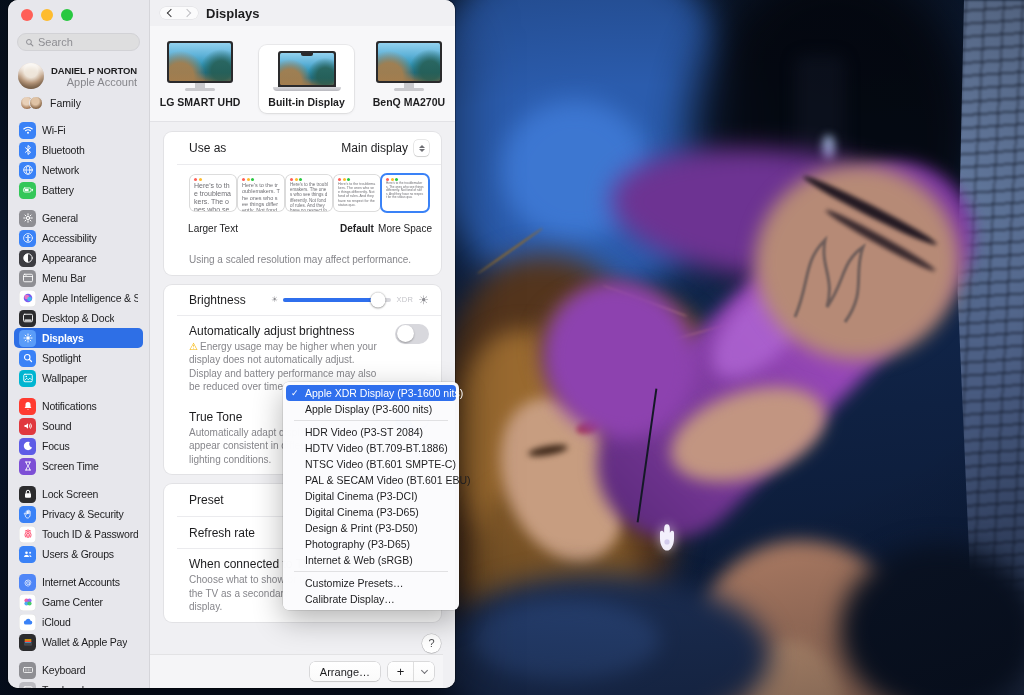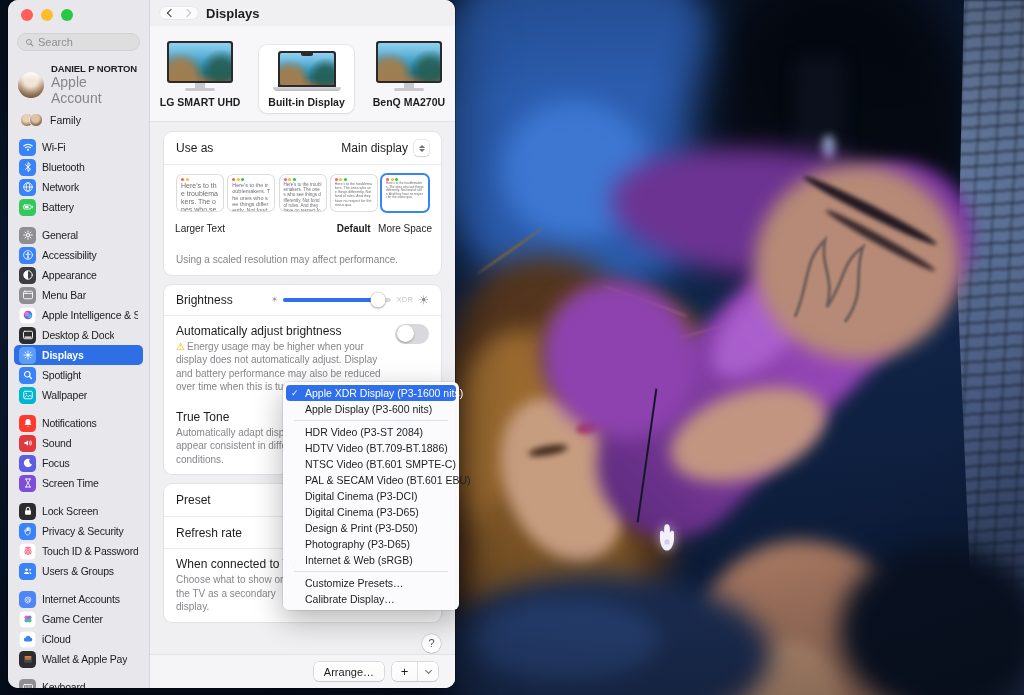--- a/index.html
+++ b/index.html
@@ -36,21 +36,21 @@
   .traffic { display:flex; gap:8px; padding:5px 0 10px 13px; }
   .tl { width:12px; height:12px; border-radius:50%; display:inline-block; }
   .search { margin:2px 9px 9px 9px; height:18px; border-radius:9px; background:#dededf;
     border:1px solid #d2d2d6; display:flex; align-items:center; gap:4px; padding:0 7px; }
   .search span { font-size:11px; color:#8e8e93; }
   .acct { display:flex; align-items:center; gap:7px; padding:3px 10px; }
   .avatar { width:26px; height:26px; border-radius:50%; flex:0 0 26px;
     background:radial-gradient(circle at 50% 30%, #efe6da 0 30%, #caa98c 55%, #7a6450 100%);
     box-shadow:inset 0 -9px 8px -6px rgba(60,40,20,.55), inset 0 7px 5px -3px rgba(255,255,255,.8); }
   .acct-name { font-size:9.5px; font-weight:bold; color:#1d1d1f; letter-spacing:-.1px; white-space:nowrap; }
-  .acct-sub { font-size:14px; color:#86868b; }
+  .acct-sub { font-size:11px; color:#86868b;text-align:right; }
   .fam { display:flex; align-items:center; gap:6px; padding:4px 10px 2px 12px; }
   .fam-avs { width:24px; display:flex; }
   .fam-av { width:14px; height:14px; border-radius:50%; border:1px solid #e7e7ec;
     background:radial-gradient(circle at 45% 35%, #e8d0b8 0 35%, #a87c58 70%, #5d4432 100%); }
   .fam-av + .fam-av { margin-left:-5px; background:radial-gradient(circle at 45% 35%, #dfc2a4 0 35%, #8a6848 70%, #4a3426 100%); }
   .fam span { font-size:10.5px; color:#1d1d1f; }
   .sec { margin-top:8px; }
   .s-item { display:flex; align-items:center; gap:6px; margin:0 6px; padding:2px 5px; border-radius:5px;
     height:20px; cursor:default; }
   .s-item .lab { font-size:10.5px; color:#1d1d1f; white-space:nowrap; overflow:hidden; letter-spacing:-.2px; }
@@ -82,21 +82,21 @@
       radial-gradient(circle at 84% 72%, rgba(38,92,80,.85) 0 16%, rgba(38,92,80,0) 36%),
       linear-gradient(180deg,#93d2ef 0%,#5fb2d8 32%,#2f93b5 58%,#1e7492 78%,#906f48 100%); }
   .mon-neck { width:10px; height:5px; background:#c9c9cd; }
   .mon-base { width:30px; height:3px; background:#c9c9cd; border-radius:2px; }
   .lap-screen { width:58px; height:36px; background:#2a2a2c; border-radius:3px 3px 0 0; padding:2px; position:relative; }
   .notch { position:absolute; top:2px; left:50%; transform:translateX(-50%); width:12px; height:3px;
     background:#2a2a2c; border-radius:0 0 2px 2px; }
   .lap-base { width:68px; height:4px; background:linear-gradient(180deg,#d8d8dc,#b9b9bf); border-radius:0 0 4px 4px; }
 
   #content { flex:1; padding:10px 14px 0 14px; overflow:hidden; }
-  .card { background:#fff; border-radius:8px; box-shadow:0 0 0 1px rgba(0,0,0,.055); margin-bottom:10px; }
+  .card { background:#fff; border-radius:8px; box-shadow:0 0 0 1px rgba(0,0,0,.055); margin-bottom:10px;padding-left:13px; }
   .row { display:flex; align-items:center; justify-content:space-between; padding:8px 12px; }
   .row + .row, .row + .block, .block + .row { border-top:1px solid #ebebee; }
   .rlab { font-size:12px; color:#1d1d1f; }
   .rcap { font-size:10px; color:#86868b; line-height:1.35; margin-top:2px; }
   .block { padding:8px 12px; }
 
   .valuectl { display:flex; align-items:center; gap:6px; }
   .valtext { font-size:12px; color:#1d1d1f; }
   .stepper { width:15px; height:16px; border-radius:4px; background:#fff; box-shadow:0 0 0 .5px rgba(0,0,0,.18), 0 1px 1px rgba(0,0,0,.1);
     display:flex; flex-direction:column; align-items:center; justify-content:center; gap:1px; }
@@ -127,22 +127,22 @@
   .toggle.on { background:#3478f6; } .toggle.off { background:#d8d8dd; }
   .toggle .tk { position:absolute; top:1.5px; width:17px; height:17px; border-radius:50%; background:#fff;
     box-shadow:0 1px 2px rgba(0,0,0,.3); }
   .toggle.on .tk { right:1.5px; } .toggle.off .tk { left:1.5px; }
   .warn { color:#f7b500; margin-right:2px; }
 
   .help-row { display:flex; justify-content:flex-end; padding:2px 0 0 0; }
   .help-btn { width:19px; height:19px; border-radius:50%; background:#fff; box-shadow:0 0 0 .5px rgba(0,0,0,.2), 0 1px 1px rgba(0,0,0,.1);
     font-size:11px; color:#515154; display:flex; align-items:center; justify-content:center; }
 
-  #footer { position:absolute; left:0; right:0; bottom:0; height:34px; background:rgba(245,245,247,.92);
-    border-top:1px solid rgba(0,0,0,.07); display:flex; align-items:center; justify-content:flex-end; gap:8px; padding:0 17px; }
+  #footer { position:absolute; left:0; right:12px; bottom:0; height:34px; background:rgba(245,245,247,.92);
+    border-top:1px solid rgba(0,0,0,.07); display:flex; align-items:center; justify-content:flex-end; gap:8px; padding:0 9px; }
   .btn { height:19px; background:linear-gradient(#fff,#fafafa); border-radius:5px; box-shadow:0 0 0 .5px rgba(0,0,0,.22), 0 1px 1px rgba(0,0,0,.08);
     font-size:11px; color:#1d1d1f; display:flex; align-items:center; padding:0 10px; }
   .split { display:flex; height:19px; border-radius:5px; overflow:hidden; box-shadow:0 0 0 .5px rgba(0,0,0,.22), 0 1px 1px rgba(0,0,0,.08); }
   .split .seg { background:linear-gradient(#fff,#fafafa); display:flex; align-items:center; justify-content:center; }
   .split .seg.plus { width:26px; font-size:13px; color:#1d1d1f; border-right:1px solid rgba(0,0,0,.12); }
   .split .seg.drop { width:20px; }
   .chev-dn { width:5px; height:5px; border-left:1.5px solid #6e6e73; border-bottom:1.5px solid #6e6e73; transform:rotate(-45deg); margin-top:-2px; }
 
   
   #menu { position:absolute; left:283px; top:382px; width:176px; z-index:50;

